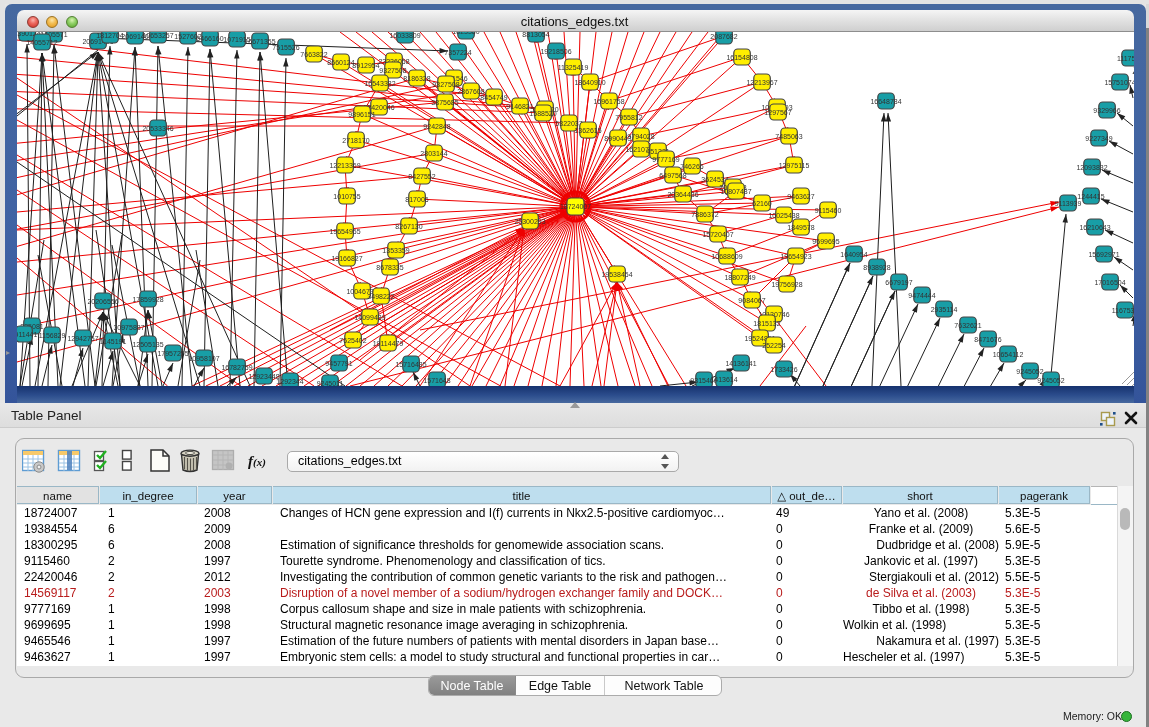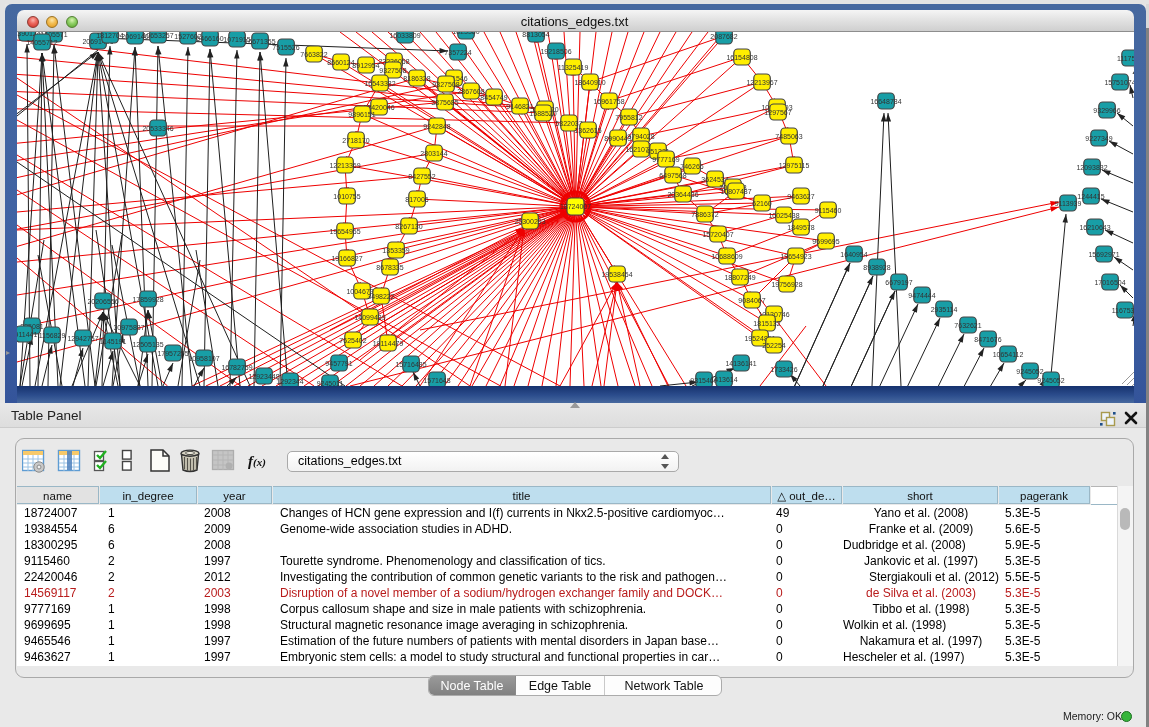--- a/index.html
+++ b/index.html
@@ -406,31 +406,31 @@
     <div style="position:absolute;left:204px;top:0">2008</div>
     <div style="position:absolute;left:280px;top:0">Changes of HCN gene expression and I(f) currents in Nkx2.5-positive cardiomyoc…</div>
     <div style="position:absolute;left:776px;top:0">49</div>
     <div style="position:absolute;left:843px;width:156px;top:0;text-align:center">Yano et al. (2008)</div>
     <div style="position:absolute;left:1005px;top:0">5.3E-5</div>
   </div>
 <div style="position:absolute;left:0;top:522px;width:1149px;height:16px;font-size:12px;line-height:15px;color:#000;white-space:nowrap">
     <div style="position:absolute;left:24px;top:0">19384554</div>
     <div style="position:absolute;left:108px;top:0">6</div>
     <div style="position:absolute;left:204px;top:0">2009</div>
-    <div style="position:absolute;left:280px;top:0">Genome-wide association studies in ADHD.</div>
     <div style="position:absolute;left:776px;top:0">0</div>
     <div style="position:absolute;left:843px;width:156px;top:0;text-align:center">Franke et al. (2009)</div>
     <div style="position:absolute;left:1005px;top:0">5.6E-5</div>
   </div>
 <div style="position:absolute;left:0;top:538px;width:1149px;height:16px;font-size:12px;line-height:15px;color:#000;white-space:nowrap">
     <div style="position:absolute;left:24px;top:0">18300295</div>
     <div style="position:absolute;left:108px;top:0">6</div>
     <div style="position:absolute;left:204px;top:0">2008</div>
-    <div style="position:absolute;left:776px;top:0">0</div>
-    <div style="position:absolute;left:843px;width:156px;top:0;text-align:left">Dudbridge et al. (2008)</div>
+    <div style="position:absolute;left:280px;top:0">Estimation of significance thresholds for genomewide association scans.</div>
+    <div style="position:absolute;left:776px;top:0">0</div>
+    <div style="position:absolute;left:843px;width:156px;top:0;text-align:right">Dudbridge et al. (2008)</div>
     <div style="position:absolute;left:1005px;top:0">5.9E-5</div>
   </div>
 <div style="position:absolute;left:0;top:554px;width:1149px;height:16px;font-size:12px;line-height:15px;color:#000;white-space:nowrap">
     <div style="position:absolute;left:24px;top:0">9115460</div>
     <div style="position:absolute;left:108px;top:0">2</div>
     <div style="position:absolute;left:204px;top:0">1997</div>
     <div style="position:absolute;left:280px;top:0">Tourette syndrome. Phenomenology and classification of tics.</div>
     <div style="position:absolute;left:776px;top:0">0</div>
     <div style="position:absolute;left:843px;width:156px;top:0;text-align:center">Jankovic et al. (1997)</div>
     <div style="position:absolute;left:1005px;top:0">5.3E-5</div>
@@ -470,21 +470,21 @@
     <div style="position:absolute;left:776px;top:0">0</div>
     <div style="position:absolute;left:843px;width:156px;top:0;text-align:left">Wolkin et al. (1998)</div>
     <div style="position:absolute;left:1005px;top:0">5.3E-5</div>
   </div>
 <div style="position:absolute;left:0;top:634px;width:1149px;height:16px;font-size:12px;line-height:15px;color:#000;white-space:nowrap">
     <div style="position:absolute;left:24px;top:0">9465546</div>
     <div style="position:absolute;left:108px;top:0">1</div>
     <div style="position:absolute;left:204px;top:0">1997</div>
     <div style="position:absolute;left:280px;top:0">Estimation of the future numbers of patients with mental disorders in Japan base…</div>
     <div style="position:absolute;left:776px;top:0">0</div>
-    <div style="position:absolute;left:843px;width:156px;top:0;text-align:center">Nakamura et al. (1997)</div>
+    <div style="position:absolute;left:843px;width:156px;top:0;text-align:right">Nakamura et al. (1997)</div>
     <div style="position:absolute;left:1005px;top:0">5.3E-5</div>
   </div>
 <div style="position:absolute;left:0;top:650px;width:1149px;height:16px;font-size:12px;line-height:15px;color:#000;white-space:nowrap">
     <div style="position:absolute;left:24px;top:0">9463627</div>
     <div style="position:absolute;left:108px;top:0">1</div>
     <div style="position:absolute;left:204px;top:0">1997</div>
     <div style="position:absolute;left:280px;top:0">Embryonic stem cells: a model to study structural and functional properties in car…</div>
     <div style="position:absolute;left:776px;top:0">0</div>
     <div style="position:absolute;left:843px;width:156px;top:0;text-align:left">Hescheler et al. (1997)</div>
     <div style="position:absolute;left:1005px;top:0">5.3E-5</div>

